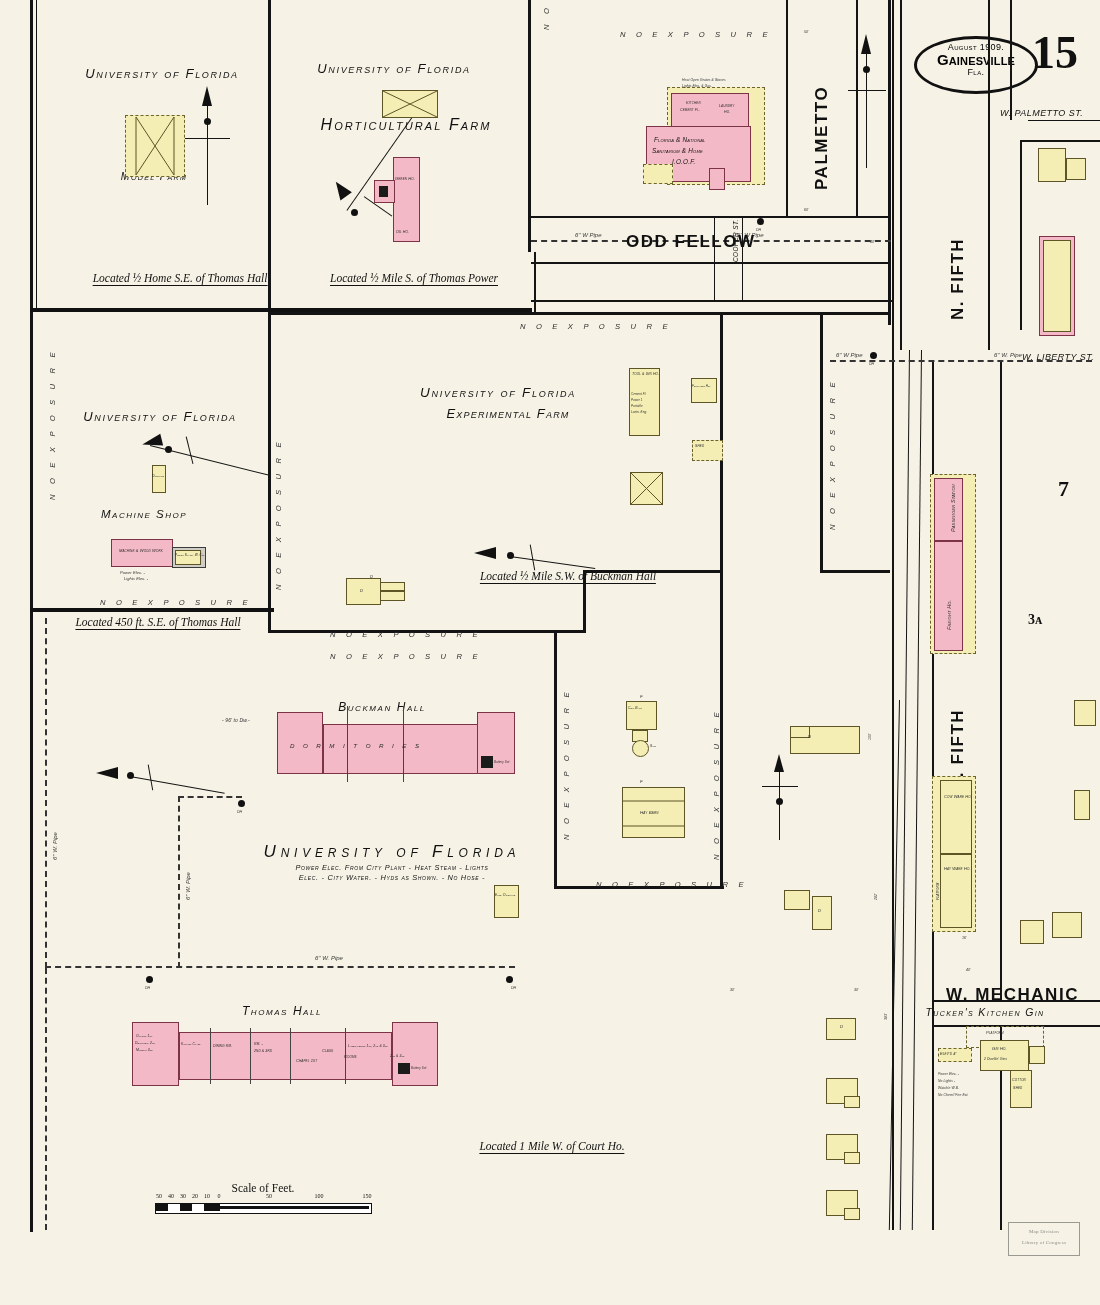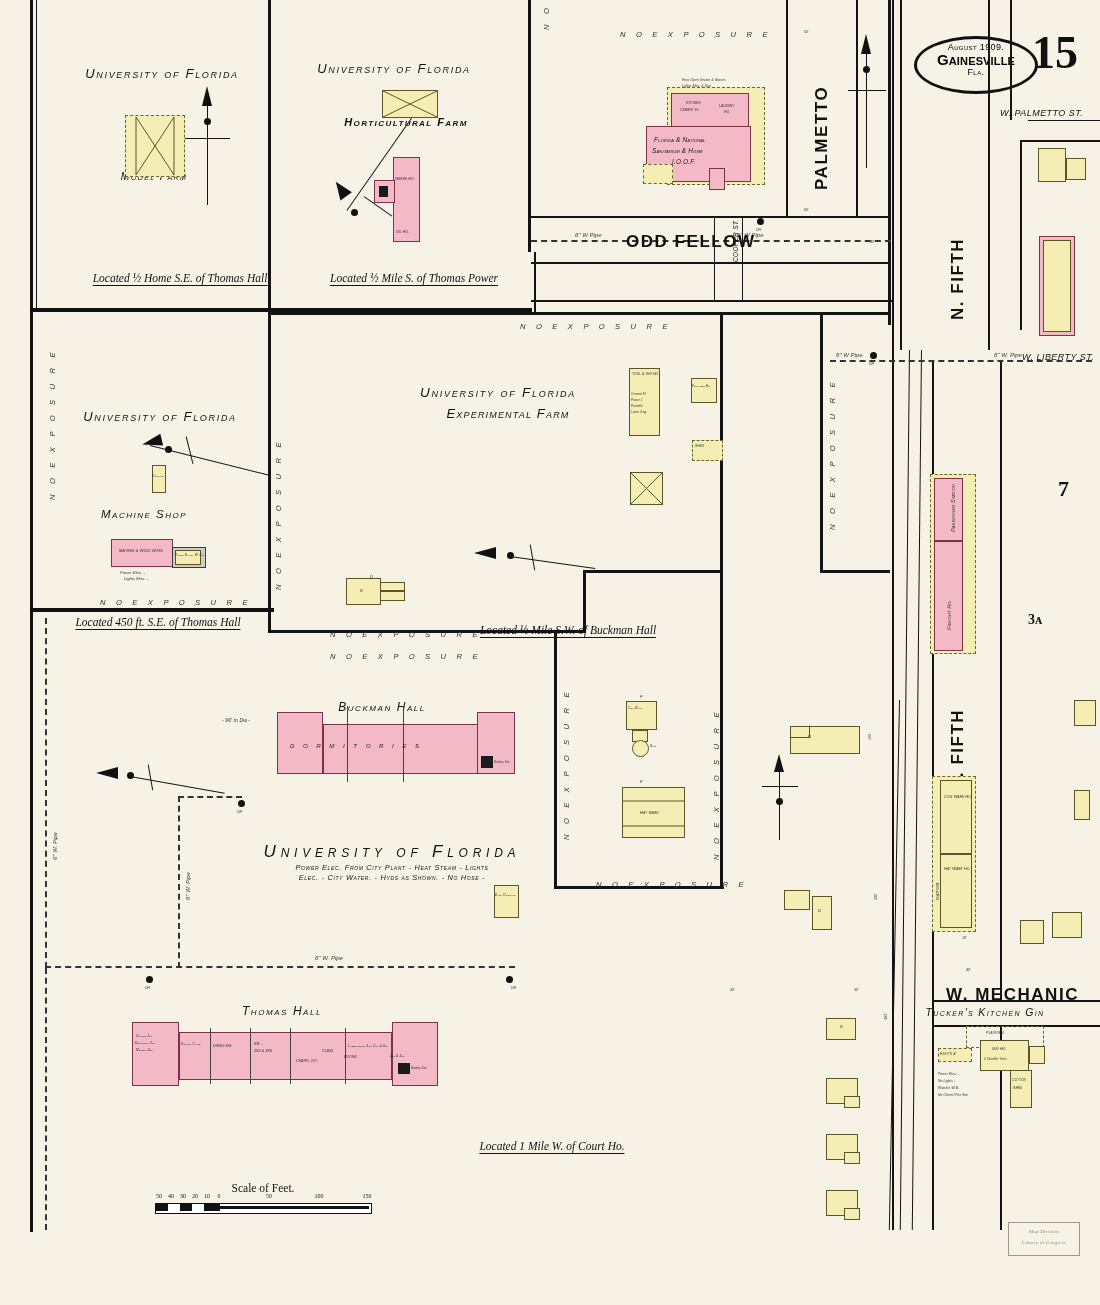--- a/index.html
+++ b/index.html
@@ -219,37 +219,37 @@
   <div class="ln" style="left:148px;top:764px;width:26px;height:1.4px;transform:rotate(80deg);transform-origin:left center;"></div>
 
   <div class="ln" style="left:779px;top:768px;width:1.4px;height:72px;"></div>
   <div class="arrowhead" style="left:774px;top:754px;border-left:5px solid transparent;border-right:5px solid transparent;border-bottom:18px solid #111;"></div>
   <div class="hyd" style="left:776px;top:798px;"></div>
   <div class="ln" style="left:762px;top:786px;width:36px;height:1.4px;"></div>
 
   <div class="head" style="left:162px;top:66px;">University of Florida</div>
   <div class="head" style="left:154px;top:170px;font-size:10.5px;">Model Farm</div>
   <div class="head" style="left:394px;top:61px;">University of Florida</div>
-  <div class="head" style="left:406px;top:116px;font-size:11px;font-weight:bold;">Horticultural Farm</div>
+  <div class="head" style="left:406px;top:116px;font-size:16px;">Horticultural Farm</div>
   <div class="head" style="left:160px;top:409px;">University of Florida</div>
   <div class="head" style="left:144px;top:508px;font-size:11.5px;">Machine Shop</div>
   <div class="head" style="left:498px;top:385px;font-size:13.5px;">University of Florida</div>
   <div class="sub" style="left:508px;top:406px;">Experimental Farm</div>
   <div class="head" style="left:382px;top:700px;font-size:12px;">Buckman Hall</div>
   <div class="head" style="left:282px;top:1004px;font-size:12px;">Thomas Hall</div>
   <div class="head" style="left:985px;top:1006px;font-size:10.5px;">Tucker's Kitchen Gin</div>
 
   <div class="head head-lg" style="left:392px;top:842px;">University   of   Florida</div>
   <div class="sub" style="left:392px;top:863px;font-size:7.4px;">Power Elec. From City Plant - Heat Steam - Lights</div>
   <div class="sub" style="left:392px;top:873px;font-size:7.4px;">Elec. - City Water. - Hyds as Shown. - No Hose -</div>
 
   <div class="loc" style="left:180px;top:272px;">Located ½ Home S.E. of Thomas Hall</div>
   <div class="loc" style="left:414px;top:272px;">Located ½ Mile S. of Thomas Power</div>
   <div class="loc" style="left:158px;top:616px;">Located 450 ft. S.E. of Thomas Hall</div>
-  <div class="loc" style="left:568px;top:624px;">Located ½ Mile S.W. of Buckman Hall</div>
+  <div class="loc" style="left:568px;top:570px;">Located ½ Mile S.W. of Buckman Hall</div>
   <div class="loc" style="left:552px;top:1140px;">Located 1 Mile W. of Court Ho.</div>
 
   <div class="noexp" style="left:620px;top:30px;">N O   E X P O S U R E</div>
   <div class="noexp" style="left:520px;top:322px;">N O   E X P O S U R E</div>
   <div class="noexp" style="left:100px;top:598px;">N O   E X P O S U R E</div>
   <div class="noexp" style="left:330px;top:630px;">N O   E X P O S U R E</div>
   <div class="noexp" style="left:330px;top:652px;">N O   E X P O S U R E</div>
   <div class="noexp" style="left:596px;top:880px;">N O   E X P O S U R E</div>
   <div class="noexp noexp-v" style="left:48px;top:500px;transform:rotate(-90deg);">N O   E X P O S U R E</div>
   <div class="noexp noexp-v" style="left:274px;top:590px;transform:rotate(-90deg);">N O   E X P O S U R E</div>

